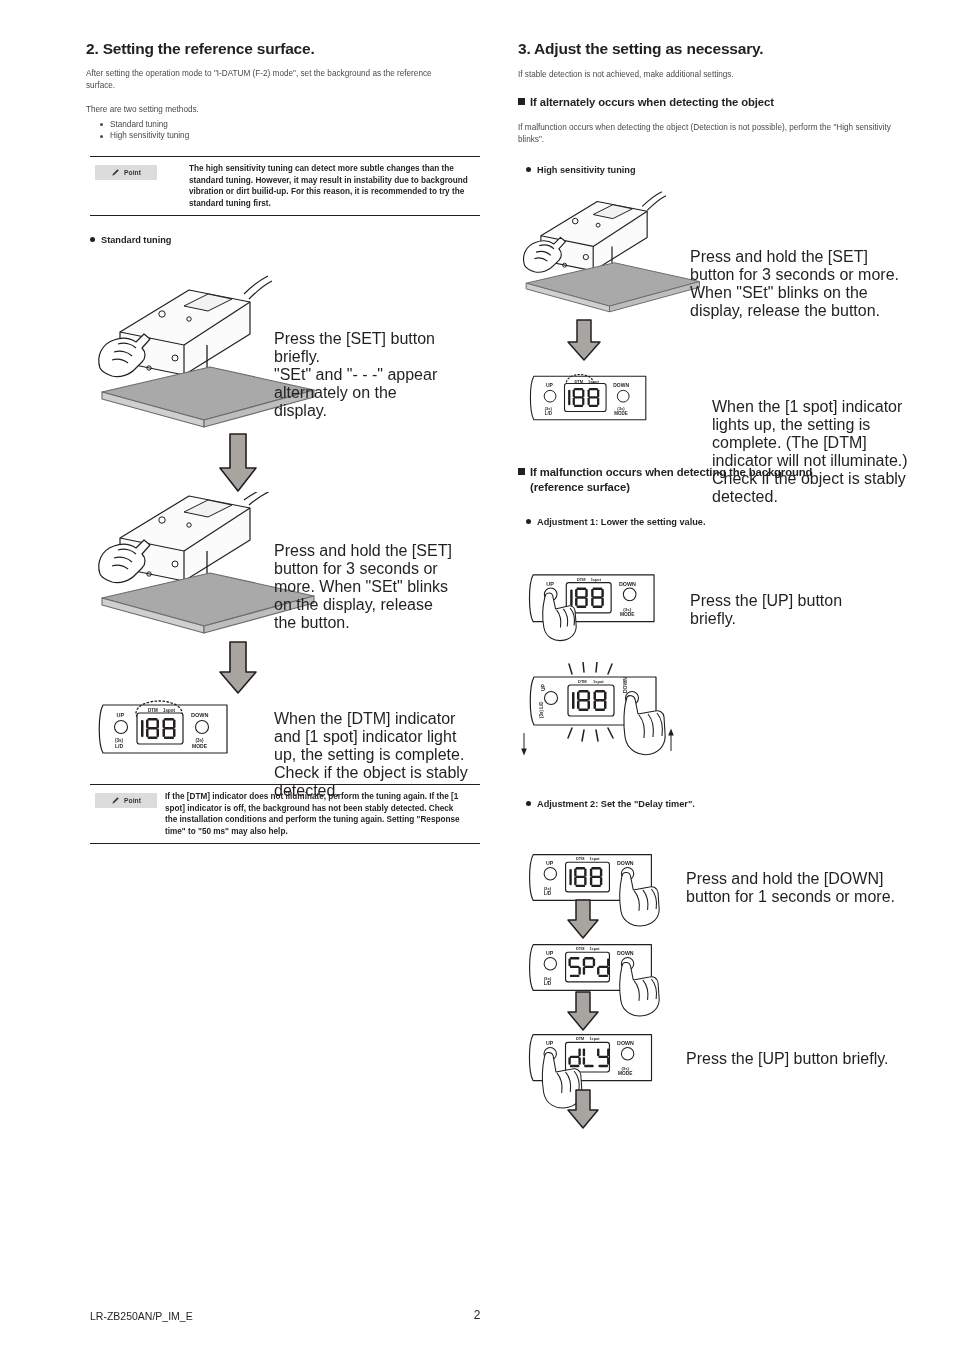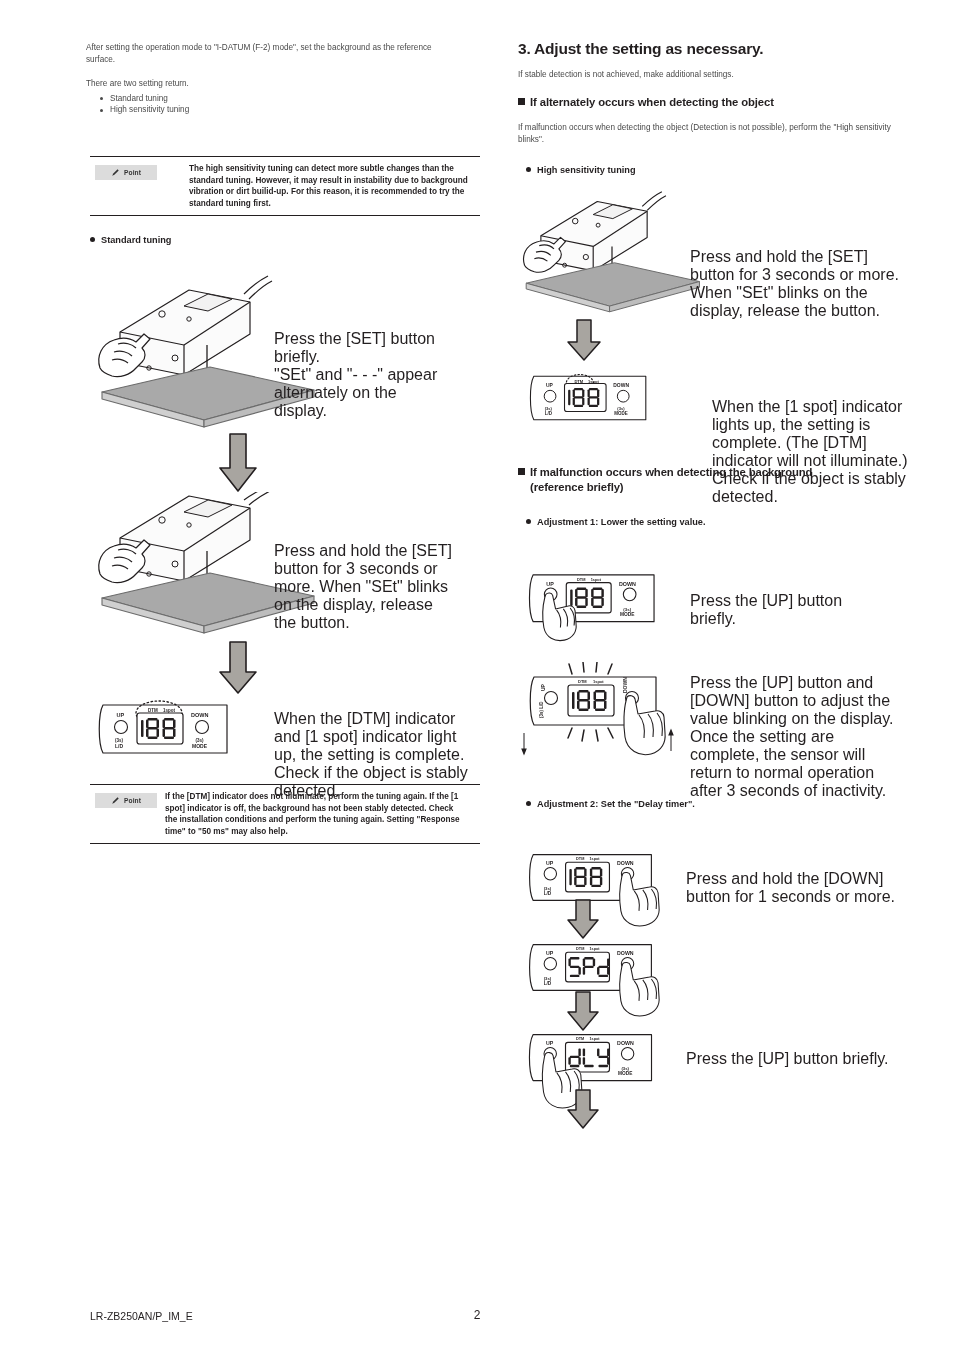--- a/index.html
+++ b/index.html
@@ -53,22 +53,23 @@
               font-size:12px;color:#231f20;}
 </style>
 </head>
 <body>
 
 <div class="page">
 
   <div class="col col-left">
 
     <div style="position:absolute;top:40px;left:0;width:398px;">
-      <p class="body-txt" style="margin-top:2px;width:374px;">After setting the operation mode to "I-DATUM (F-2) mode", set the background as the reference surface.</p>
-      <p class="body-txt" style="margin-top:13px;">There are two setting return.</p>
+      <h1 class="sec">2. Setting the reference surface.</h1>
+      <p class="body-txt" style="margin-top:10px;width:374px;">After setting the operation mode to "I-DATUM (F-2) mode", set the background as the reference surface.</p>
+      <p class="body-txt" style="margin-top:13px;">There are two setting methods.</p>
       <ul class="meths">
         <li>Standard tuning</li>
         <li>High sensitivity tuning</li>
       </ul>
     </div>
 
     <div class="pointbox" style="position:absolute;top:156px;left:4px;width:390px;">
       <div class="pt-tag">
         <svg class="pen" width="9" height="9" viewBox="0 0 9 9">
           <path d="M1.2 7.8 L2.3 5.6 L6.6 1.3 L7.7 2.4 L3.4 6.7 Z" fill="#333"></path>
@@ -321,21 +322,21 @@
         <circle cx="212" cy="58" r="13" fill="#fff" stroke="#231f20" stroke-width="2.2"></circle>
         <text x="190" y="38" font-family="Liberation Sans, sans-serif" font-size="11" font-weight="bold" fill="#231f20">DOWN</text>
         <text x="199" y="88" font-family="Liberation Sans, sans-serif" font-size="9" font-weight="bold" fill="#231f20">(3s)</text>
         <text x="192" y="99" font-family="Liberation Sans, sans-serif" font-size="10" font-weight="bold" fill="#231f20">MODE</text>
       </svg>
       <div class="cap abs" style="top:2px;left:186px;width:216px;margin-top:26px;">When the [1 spot] indicator lights up, the setting is complete. (The [DTM] indicator will not illuminate.) Check if the object is stably detected.</div>
     </div>
 
     <h2 class="sq-head abs" style="top:465px;left:0;width:388px;">
       <span class="sq"></span><span>If malfunction occurs when detecting the background</span>
-      <span class="cont">(reference briefly)</span>
+      <span class="cont">(reference surface)</span>
     </h2>
 
     <h3 class="bul-head abs" style="top:516px;left:8px;">
       <span class="dot"></span><span>Adjustment 1: Lower the setting value.</span>
     </h3>
 
     <div class="abs" style="top:568px;left:8px;width:390px;">
       <svg width="142" height="78" viewBox="0 0 290 160">
         <path d="M14 14 L262 14 L262 110 L14 110 C4 92 4 32 14 14 Z" fill="#fff" stroke="#231f20" stroke-width="2.4" stroke-linejoin="round"></path>
         <rect x="82" y="30" width="92" height="62" rx="5" fill="#fff" stroke="#231f20" stroke-width="2.4"></rect>
@@ -437,21 +438,20 @@
           <path d="M274 102 C284 114 286 132 284 148" fill="none"></path>
         </g>
 
         <g stroke="#231f20" stroke-width="2.2" fill="#231f20">
           <line x1="8" y1="142" x2="8" y2="178" stroke-width="2"></line>
           <path d="M8 184 L4 174 L12 174 Z"></path>
           <line x1="302" y1="178" x2="302" y2="142" stroke-width="2"></line>
           <path d="M302 136 L298 146 L306 146 Z"></path>
         </g>
       </svg>
-      <div class="cap abs" style="top:12px;left:170px;width:216px;">Press the [UP] button and [DOWN] button to adjust the value blinking on the display. Once the setting are complete, the sensor will return to normal operation after 3 seconds of inactivity.</div>
     </div>
 
     <h3 class="bul-head abs" style="top:798px;left:8px;">
       <span class="dot"></span><span>Adjustment 2: Set the "Delay timer".</span>
     </h3>
 
     <div class="abs" style="top:848px;left:8px;width:390px;">
       <svg width="144" height="82" viewBox="0 0 300 172">
         <path d="M14 14 L262 14 L262 110 L14 110 C4 92 4 32 14 14 Z" fill="#fff" stroke="#231f20" stroke-width="2.4" stroke-linejoin="round"></path>
         <rect x="82" y="30" width="92" height="62" rx="5" fill="#fff" stroke="#231f20" stroke-width="2.4"></rect>

